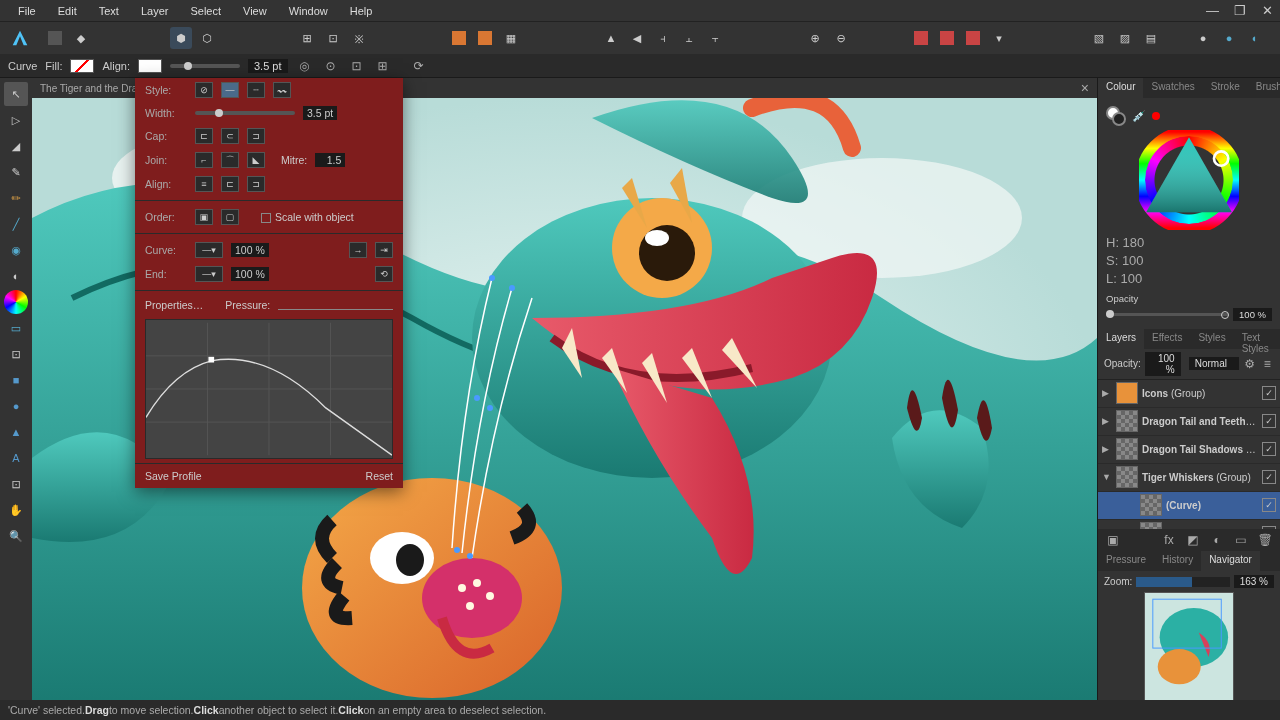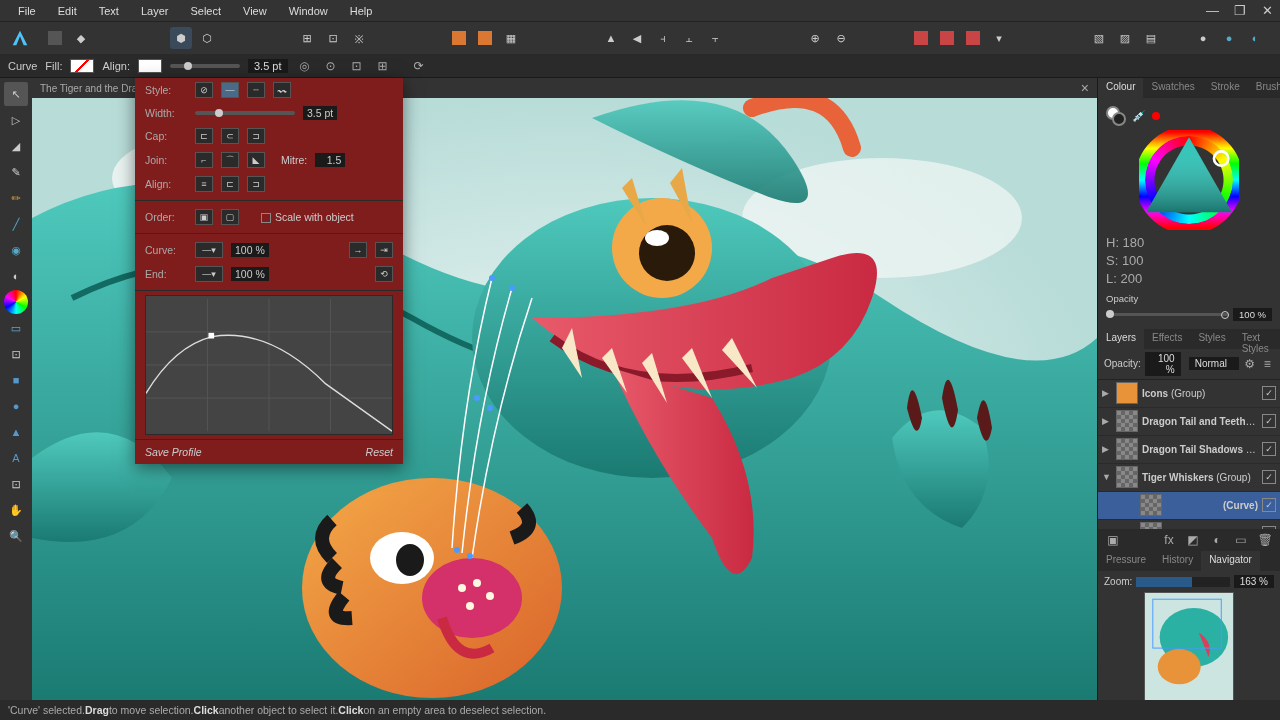--- a/index.html
+++ b/index.html
@@ -33,41 +33,41 @@
 .art { position:absolute; inset:0; }
 .scrollbar-h { position:absolute; bottom:0; left:0; right:0; height:14px; background:#333; }
 .scrollbar-h::after { content:''; position:absolute; left:20%; width:40%; height:8px; top:3px; background:#555; border-radius:4px; }
 .stroke-panel { position:absolute; top:78px; left:135px; width:268px; background:#7f1d1d; box-shadow:0 4px 16px rgba(0,0,0,.5); z-index:100; font-size:10.5px; }
 .sp-row { display:flex; align-items:center; padding:4px 10px; gap:8px; }
 .sp-label { width:42px; color:#aaa; }
 .sp-btn { width:18px; height:16px; background:#2a2a2a; border:1px solid #555; display:inline-flex; align-items:center; justify-content:center; font-size:9px; }
 .sp-btn.active { background:#4a6a8a; }
 .sp-field { background:#1a1a1a; padding:1px 4px; min-width:30px; text-align:right; }
 .sp-divider { height:1px; background:#2a2a2a; margin:4px 0; }
-.sp-footer { display:flex; justify-content:space-between; padding:6px 10px; border-top:1px solid #2a2a2a;font-style:italic; }
+.sp-footer { display:flex; justify-content:space-between; padding:6px 10px; border-top:1px solid #2a2a2a; }
 .pressure-graph { margin:4px 10px; height:140px; background:#444; position:relative; border:1px solid #2a2a2a; }
 .pressure-graph svg { width:100%; height:100%; }
 .right { width:183px; background:#333; display:flex; flex-direction:column; border-left:1px solid #1a1a1a; }
 .panel-tabs { display:flex; height:20px; background:#2a2a2a; }
 .panel-tab { padding:3px 8px; font-size:10px; color:#888; }
 .panel-tab.active { background:#333; color:#ddd; }
 .color-panel { padding:8px; display:flex; flex-direction:column; align-items:center; gap:4px; }
 .color-wheel { width:100px; height:100px; position:relative; }
 .color-wheel svg { width:100%; height:100%; }
 .color-tri { position:absolute; top:50%; left:50%; transform:translate(-50%,-50%); }
 .hsl { font-size:13px; color:#aaa; align-self:flex-start; line-height:1.4; }
 .opacity-row { display:flex; align-items:center; gap:4px; width:100%; font-size:9.5px; }
 .op-slider { flex:1; height:3px; background:#555; position:relative; }
 .op-slider::before { content:''; position:absolute; left:0; width:8px; height:8px; background:#ccc; border-radius:50%; top:-3px; }
 .op-slider::after { content:''; position:absolute; right:0; width:6px; height:6px; border:1px solid #ccc; border-radius:50%; top:-2px; }
 .layers-hdr { display:flex; align-items:center; padding:3px 6px; gap:4px; font-size:10px; border-bottom:1px solid #222; }
 .layer-list { flex:1; overflow:auto; }
 .layer { display:flex; align-items:center; height:28px; gap:4px; padding:0 4px; border-bottom:1px solid #2a2a2a; }
 .layer.selected { background:#3a5f9a; }
-.layer.child { padding-left:28px;text-align:right; }
+.layer.child { padding-left:28px; }
 .layer-toggle { width:10px; font-size:9px; color:#aaa; }
 .layer-thumb { width:22px; height:22px; background:#555; border:1px solid #666; flex-shrink:0; }
 .layer-thumb.checker { background:repeating-conic-gradient(#666 0 25%,#888 0 50%) 0 0/8px 8px; }
 .layer-name { font-size:10px; flex:1; white-space:nowrap; overflow:hidden; text-overflow:ellipsis; }
 .layer-vis { width:14px; height:14px; border:1px solid #888; display:flex; align-items:center; justify-content:center; font-size:9px; }
 .layer-footer { height:22px; background:#2a2a2a; display:flex; align-items:center; padding:0 6px; gap:6px; }
 .nav-panel { padding:4px 6px; }
 .nav-zoom { display:flex; align-items:center; gap:4px; font-size:10px; }
 .nav-slider { flex:1; height:10px; background:linear-gradient(90deg,#2a5a8a 0%,#2a5a8a 60%,#222 60%); position:relative; }
 .nav-thumb { width:90px; height:120px; margin:4px auto; background:#d0e8e5; border:1px solid #555; position:relative; }
@@ -326,21 +326,21 @@
                 <stop offset="0" stop-color="#fff" stop-opacity="0"></stop>
                 <stop offset="1" stop-color="#000" stop-opacity=".4"></stop>
               </linearGradient>
             </defs>
             <circle cx="46" cy="16" r="4" fill="none" stroke="#fff" stroke-width="1.5"></circle>
           </svg>
       </div>
       <div class="hsl">
         <div>H: 180</div>
         <div>S: 100</div>
-        <div>L: 200</div>
+        <div>L: 100</div>
       </div>
       <div class="opacity-row">
         <span>Opacity</span>
       </div>
       <div class="opacity-row">
         <div class="op-slider"></div>
         <span class="numfield">100 %</span>
       </div>
     </div>
 
@@ -483,20 +483,25 @@
     <span class="sp-btn">⇥</span>
   </div>
   <div class="sp-row">
     <span class="sp-label">End:</span>
     <span class="sp-btn" style="width:28px">—▾</span>
     <span class="sp-field">100 %</span>
     <span style="flex:1"></span>
     <span class="sp-btn">⟲</span>
   </div>
   <div class="sp-divider"></div>
+  <div class="sp-row">
+    <span>Properties…</span>
+    <span style="margin-left:14px">Pressure:</span>
+    <span style="flex:1;height:10px;border-bottom:1px solid #888"></span>
+  </div>
   <div class="pressure-graph">
     <svg viewBox="0 0 260 140">
       <g stroke="#555" stroke-width="1">
         <line x1="0" y1="35" x2="260" y2="35"></line>
           <line x1="0" y1="70" x2="260" y2="70"></line>
           <line x1="0" y1="105" x2="260" y2="105"></line>
         <line x1="65" y1="0" x2="65" y2="140"></line>
           <line x1="130" y1="0" x2="130" y2="140"></line>
           <line x1="195" y1="0" x2="195" y2="140"></line>
       </g>

